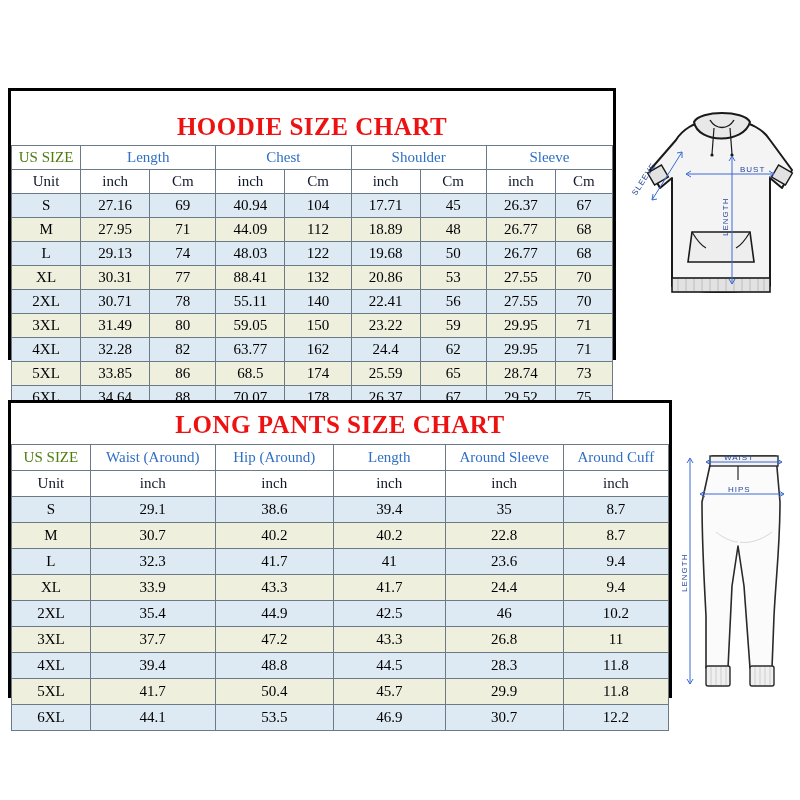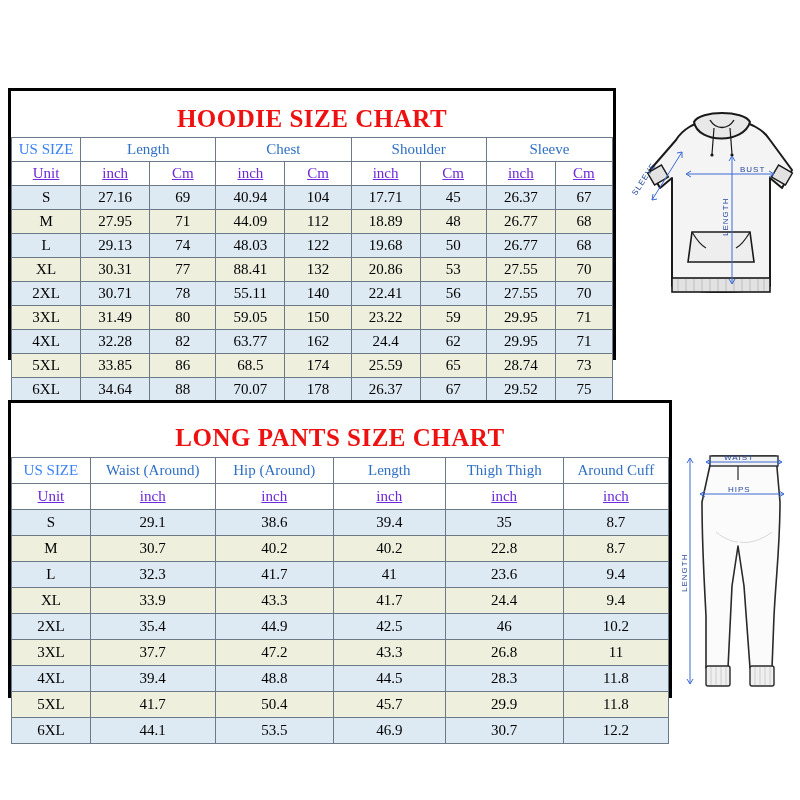--- a/index.html
+++ b/index.html
@@ -45,26 +45,26 @@
   .chart-title {
     text-align: center;
     color: #ee1111;
     font-weight: bold;
     font-family: "Liberation Serif", serif;
     letter-spacing: .5px;
   }
   .hoodie-block .chart-title {
     font-size: 25px;
     line-height: 36px;
-    padding-top: 10px;
+    padding-top: 18px;
   }
   .pants-block .chart-title {
     font-size: 25px;
     line-height: 38px;
-    padding-top: 16px;
+    padding-top: 3px;
   }
 
   table.size {
     border-collapse: collapse;
     width: 100%;
     table-layout: fixed;
     font-family: "Liberation Serif", serif;
   }
   table.size td, table.size th {
     border: 1px solid #6b7a86;
@@ -80,27 +80,26 @@
   
   .pants-block table.size td,
   .pants-block table.size th { height: 25px; font-size: 15px; }
 
   .hdr-blue {
     color: #2f6fc4;
     font-weight: normal;
     font-size: 16px;
   }
   .hdr-ussize {
-    color: #3b82f6;
+    color: #4d7c0f;
     font-size: 15px;
   }
   .unit-red {
-    color: #6d28d9;
+    color: #0f172a;
     font-size: 15px;
-    text-decoration: underline;
   }
   .row-alt-blue { background: #dde9f3; }
   .row-alt-cream { background: #eef0dd; }
 
   
   .hoodie-figure {
     position: absolute;
     left: 624px;
     top: 96px;
     width: 180px;
@@ -321,21 +320,21 @@
         <col style="width:17%">
           <col style="width:18%">
           <col style="width:16%">
       </colgroup>
       <tbody>
         <tr>
           <th class="hdr-ussize">US SIZE</th>
           <th class="hdr-blue">Waist (Around)</th>
           <th class="hdr-blue">Hip (Around)</th>
           <th class="hdr-blue">Length</th>
-          <th class="hdr-blue">Thigh Thigh</th>
+          <th class="hdr-blue">Around Sleeve</th>
           <th class="hdr-blue">Around Cuff</th>
         </tr>
         <tr>
           <td class="unit-red">Unit</td>
           <td class="unit-red">inch</td>
           <td class="unit-red">inch</td>
           <td class="unit-red">inch</td>
           <td class="unit-red">inch</td>
           <td class="unit-red">inch</td>
         </tr>

